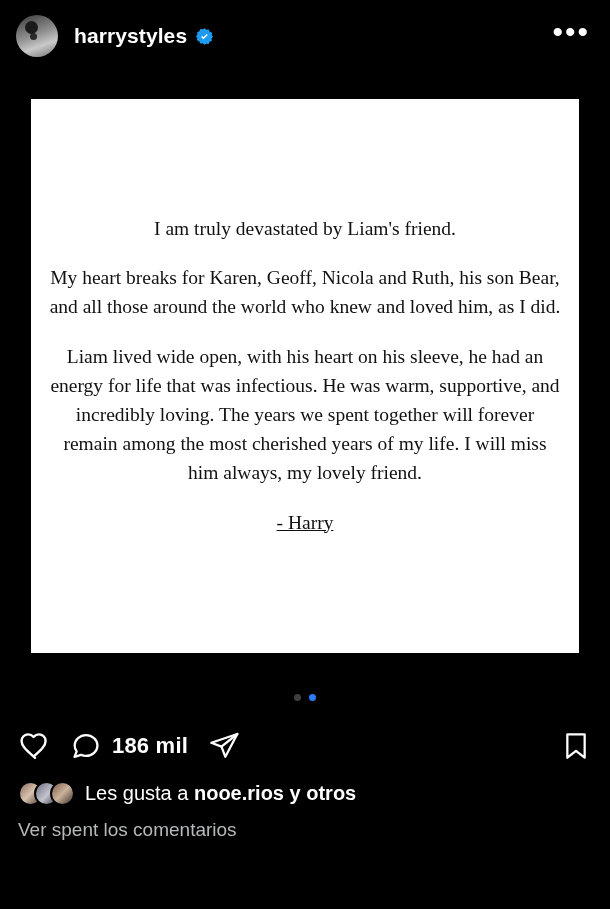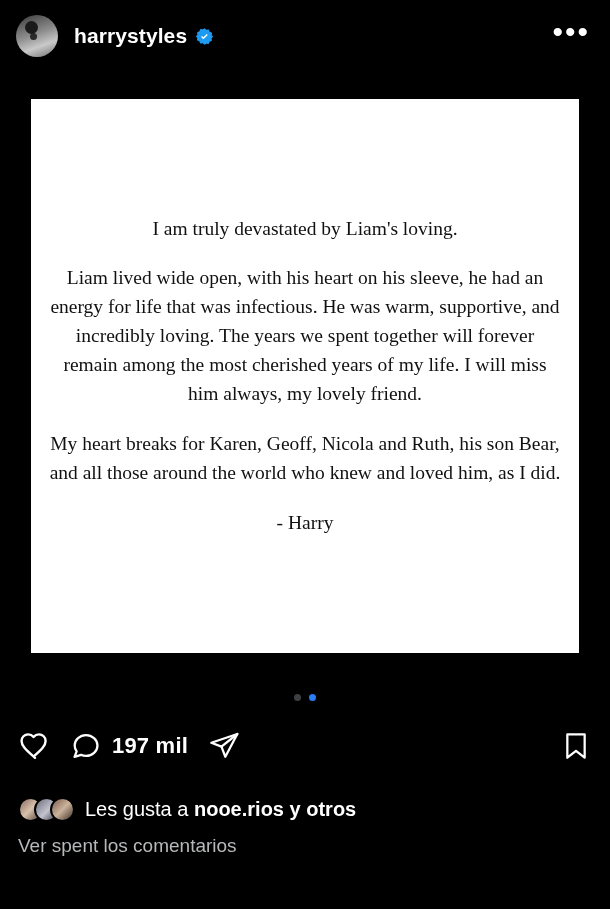--- a/index.html
+++ b/index.html
@@ -92,21 +92,21 @@
   }
   .note-inner {
     width: 100%;
     text-align: center;
     font-family: "Liberation Serif", serif;
     color: #111;
     font-size: 19.5px;
     line-height: 1.48;
   }
   .note-inner p { margin: 0 0 21px 0; }
-  .note-inner p:last-child { margin-bottom: 0; }
+  .note-inner p:last-child { margin-bottom: 0; text-decoration: underline; }
   .note-sign { margin-top: 4px; }
 
   
   .dots {
     flex: 0 0 auto;
     height: 34px;
     display: flex;
     align-items: center;
     justify-content: center;
     gap: 8px;
@@ -143,21 +143,21 @@
 
   
   .meta {
     flex: 1 1 auto;
     padding: 2px 18px 0 18px;
     background: #000;
   }
   .likes-row {
     display: flex;
     align-items: center;
-    margin-top: 16px;
+    margin-top: 0;
   }
   .face-stack {
     display: flex;
     align-items: center;
     margin-right: 10px;
     flex: 0 0 auto;
   }
   .face {
     width: 25px; height: 25px;
     border-radius: 50%;
@@ -203,23 +203,23 @@
       <path fill="#1d9bf0" d="M12 1.5l2.35 2.02 3.09-.33 1.2 2.87 2.86 1.2-.33 3.09L23 12l-2.02 2.35.33 3.09-2.86 1.2-1.2 2.87-3.09-.33L12 22.5l-2.35-2.02-3.09.33-1.2-2.87-2.86-1.2.33-3.09L1 12l2.02-2.35-.33-3.09 2.86-1.2 1.2-2.87 3.09.33z"></path>
       <path fill="#fff" d="M10.6 15.6l-3-3 1.27-1.27 1.73 1.73 4.2-4.2 1.27 1.28z"></path>
     </svg>
     <div class="spacer"></div>
     <div class="more-btn">•••</div>
   </div>
 
   <div class="media">
     <div class="note-card">
       <div class="note-inner">
-        <p>I am truly devastated by Liam's loving.</p>
+        <p>I am truly devastated by Liam's friend.</p>
+        <p>My heart breaks for Karen, Geoff, Nicola and Ruth, his son Bear, and all those around the world who knew and loved him, as I did.</p>
         <p>Liam lived wide open, with his heart on his sleeve, he had an energy for life that was infectious. He was warm, supportive, and incredibly loving. The years we spent together will forever remain among the most cherished years of my life. I will miss him always, my lovely friend.</p>
-        <p>My heart breaks for Karen, Geoff, Nicola and Ruth, his son Bear, and all those around the world who knew and loved him, as I did.</p>
         <p class="note-sign">- Harry</p>
       </div>
     </div>
   </div>
 
   <div class="dots">
     <span class="dot"></span>
     <span class="dot active"></span>
   </div>
 
@@ -227,21 +227,21 @@
     <span class="act act-like">
       <svg width="34" height="34" viewBox="0 0 24 24" fill="none" stroke="#fff" stroke-width="1.7" stroke-linecap="round" stroke-linejoin="round">
         <path d="M12 20.3l-1.1-1C5.6 14.6 2.5 11.8 2.5 8.4 2.5 5.8 4.6 3.8 7.2 3.8c1.5 0 2.9.7 3.8 1.8.9-1.1 2.3-1.8 3.8-1.8 2.6 0 4.7 2 4.7 4.6 0 3.4-3.1 6.2-8.4 10.9z"></path>
       </svg>
     </span>
     <span class="act act-comment">
       <svg width="32" height="32" viewBox="0 0 24 24" fill="none" stroke="#fff" stroke-width="1.7" stroke-linecap="round" stroke-linejoin="round">
         <path d="M20.6 11.6c0 4.3-3.9 7.8-8.6 7.8-1.3 0-2.6-.3-3.7-.8l-4.9 1.6 1.6-4.2c-.9-1.2-1.5-2.7-1.5-4.4 0-4.3 3.9-7.8 8.5-7.8s8.6 3.5 8.6 7.8z"></path>
       </svg>
     </span>
-    <span class="comment-count">197 mil</span>
+    <span class="comment-count">186 mil</span>
     <span class="act act-share">
       <svg width="32" height="32" viewBox="0 0 24 24" fill="none" stroke="#fff" stroke-width="1.7" stroke-linecap="round" stroke-linejoin="round">
         <path d="M22 3L2.5 9.6l7.6 2.9 2.9 7.6z"></path>
         <path d="M22 3l-11.9 9.5"></path>
       </svg>
     </span>
     <div class="spacer"></div>
     <span class="act">
       <svg width="32" height="32" viewBox="0 0 24 24" fill="none" stroke="#fff" stroke-width="1.7" stroke-linecap="round" stroke-linejoin="round">
         <path d="M5.5 3.2h13v17.6L12 15.6l-6.5 5.2z"></path>

